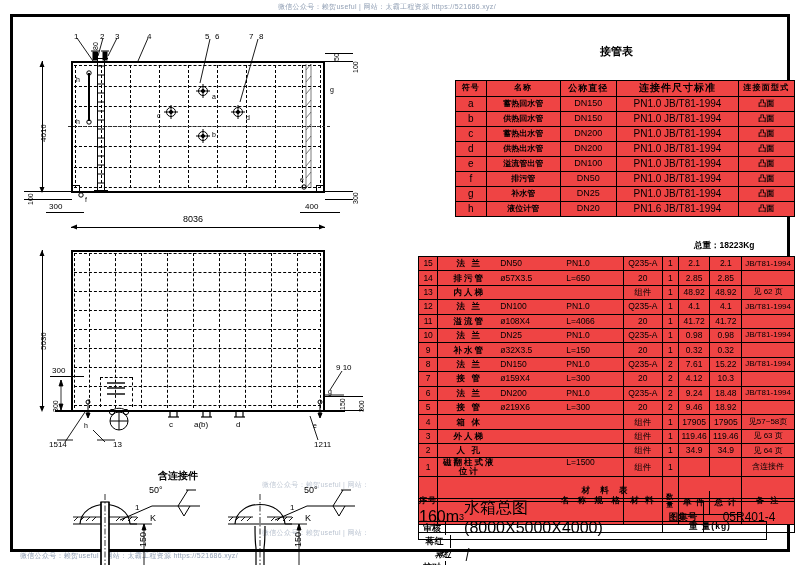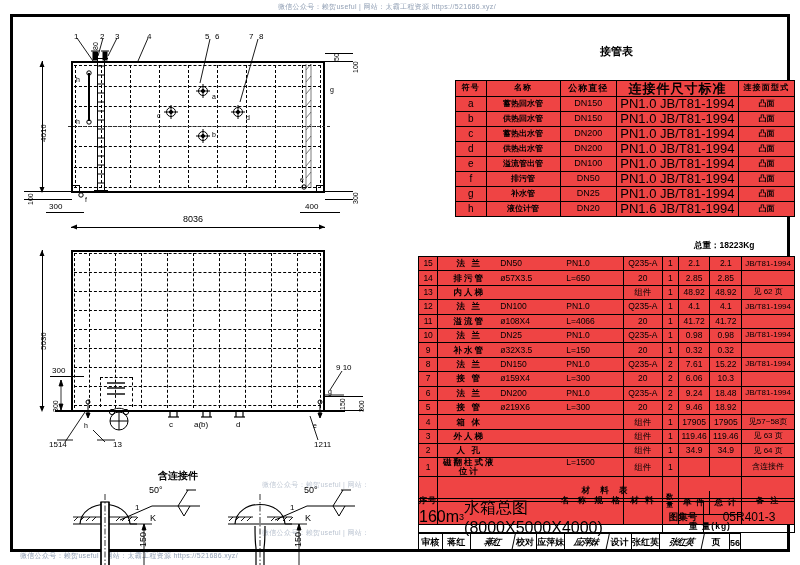--- a/index.html
+++ b/index.html
@@ -24,21 +24,21 @@
   
   .pt-title{position:absolute;left:600px;top:44px;font-size:11px;font-weight:bold;}
   table.grid{position:absolute;border-collapse:collapse;background:#ef4444;}
   table.grid td,table.grid th{border:1px solid #000;padding:0;text-align:center;
        font-size:8px;line-height:1.05;font-weight:bold;color:#000;}
   #pipe-table{left:455px;top:80px;width:340px;}
   #pipe-table td,#pipe-table th{height:14px;}
   #pipe-table .c-sym{width:30px;}
   #pipe-table .c-name{width:74px;}
   #pipe-table .c-dn{width:56px;font-family:"Liberation Sans",sans-serif;font-weight:normal;font-size:9px;}
-  #pipe-table .c-std{width:122px;font-weight:normal;font-size:13px;margin-top:48px;}
+  #pipe-table .c-std{width:122px;font-weight:normal;font-size:10px;margin-top:48px;}
   #pipe-table .c-face{width:56px;margin-left:34px;}
   #pipe-table thead td{height:15px;letter-spacing:1.2px;}
   #pipe-table .sym{font-weight:normal;font-size:10px;}
 
   
   .total-weight{position:absolute;left:694px;top:240px;font-size:8.5px;font-weight:bold;}
   #mat-table{left:418px;top:256px;width:377px;}
   #mat-table td{height:13.4px;font-size:8.5px;font-weight:normal;}
   #mat-table .c-no{width:22px;}
   #mat-table .c-name{width:185px;text-align:left;padding-left:0;margin-top:26px;}
@@ -67,21 +67,21 @@
 
   
   .tb{position:absolute;left:418px;box-sizing:border-box;border:1px solid #000;}
   #tb-main{top:501px;width:377px;height:32px;display:flex;}
   #tb-main .t-name{flex:1;display:flex;align-items:center;justify-content:center;
       font-size:16px;border-right:1px solid #000;}
   #tb-main .t-lbl{width:40px;display:flex;align-items:center;justify-content:center;
       font-size:9.5px;font-weight:bold;border-right:1px solid #000;}
   #tb-main .t-code{width:90px;display:flex;align-items:center;justify-content:center;
       font-size:12px;}
-  #tb-sign{top:533px;width:323px;height:19px;display:flex;}
+  #tb-sign{top:521px;width:349px;height:19px;display:flex;flex-direction:column;}
   #tb-sign>div{display:flex;align-items:center;justify-content:center;
       border-right:1px solid #000;font-size:9px;font-weight:bold;}
   #tb-sign>div:last-child{border-right:none;}
   .s-lbl{width:26px;}
   .s-val{width:31px;}
   .s-sig{width:48px;font-family:"Liberation Serif",serif;font-style:italic;
       font-size:13px;font-weight:bold;transform:skewX(-12deg);letter-spacing:-1px;}
   .s-page{width:30px;}
   .s-num{flex:1;font-size:13px;font-weight:normal;}
   .sup{font-size:9px;vertical-align:super;}
@@ -750,21 +750,21 @@
           <td class="c-no">7</td>
           <td class="c-name">
             <div class="nm">
               <div class="n1 cn">接 管</div>
               <div class="n2">ø159X4</div>
               <div class="n3">L=300</div>
             </div>
           </td>
           <td class="c-mat">20</td>
           <td class="c-qty">2</td>
-          <td class="c-uw">6.06</td>
+          <td class="c-uw">4.12</td>
           <td class="c-tw">10.3</td>
           <td class="c-rmk"></td>
         </tr>
         <tr>
           <td class="c-no">6</td>
           <td class="c-name">
             <div class="nm">
               <div class="n1 cn">法 兰</div>
               <div class="n2">DN200</div>
               <div class="n3">PN1.0</div>
@@ -877,21 +877,21 @@
   </table>
   <div class="mat-foot">材 料 表</div>
 
   <div class="tb" id="tb-main">
     <div class="t-name">
       <span>160m</span>
         <span class="sup">3</span>
         <span> 水箱总图(8000X5000X4000)</span>
     </div>
     <div class="t-lbl">图集号</div>
-    <div class="t-code">05R401-3</div>
+    <div class="t-code">05R401-4</div>
   </div>
 
   <div class="tb" id="tb-sign">
     <div class="s-lbl">审核</div>
     <div class="s-val">蒋红</div>
     <div class="s-sig">蒋红</div>
     <div class="s-lbl">校对</div>
     <div class="s-val">应萍妹</div>
     <div class="s-sig">应萍妹</div>
     <div class="s-lbl">设计</div>

